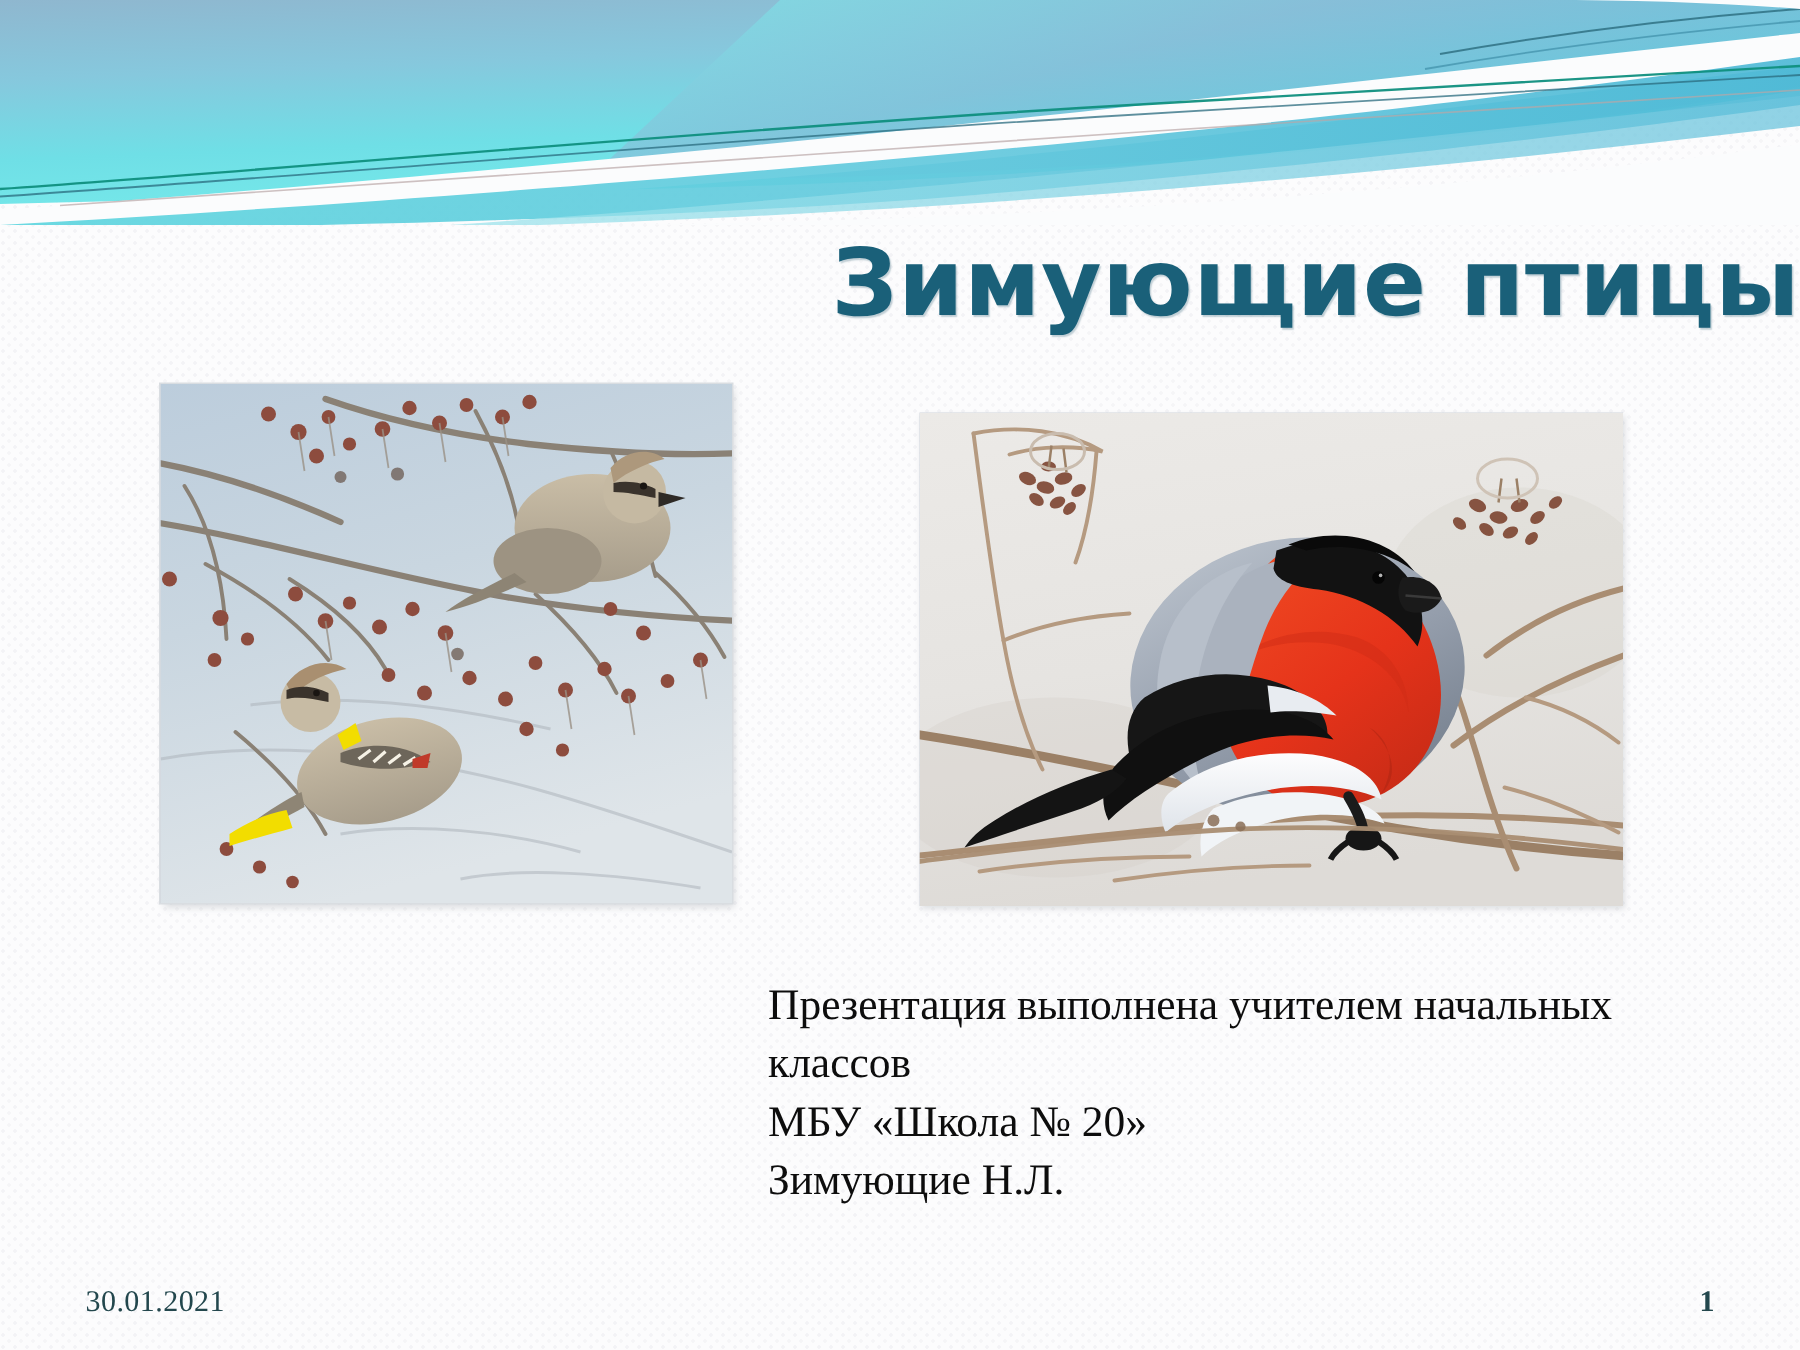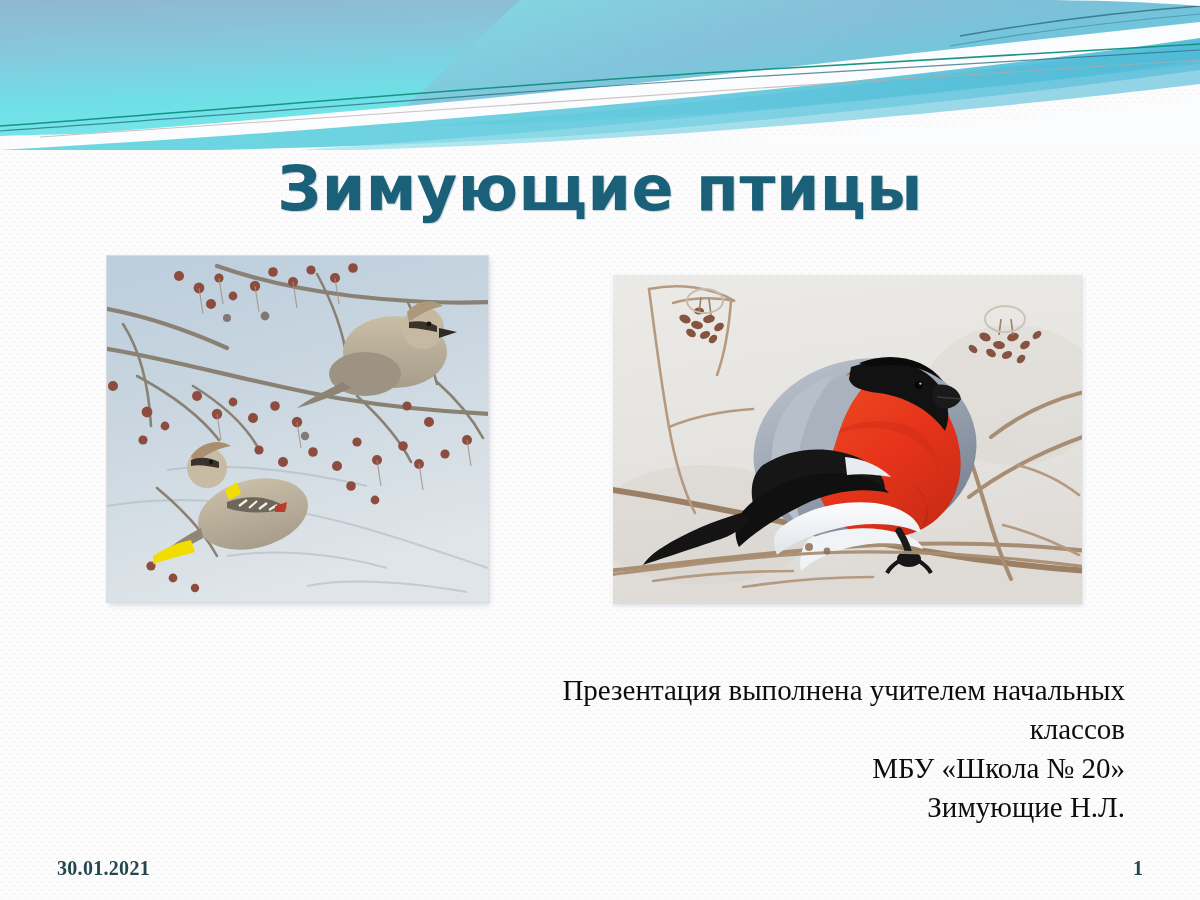--- a/index.html
+++ b/index.html
@@ -38,21 +38,21 @@
     height: 150px;
   }
   #header-band svg { display: block; }
 
   
   #slide-title {
     position: absolute;
     left: 0;
     top: 152px;
     width: 1200px;
-    text-align: center;
+    text-align: right;
     font-family: "DejaVu Sans", sans-serif;
     font-weight: bold;
     font-size: 62px;
     letter-spacing: 0.5px;
     color: #1a6079;
     text-shadow: 1px 1px 1px rgba(120,150,165,0.45);
     white-space: nowrap;
   }
 
   
@@ -73,40 +73,38 @@
     top: 275px;
     width: 469px;
     height: 329px;
     box-shadow: 1px 2px 4px rgba(90,100,110,0.18);
   }
   .photo-frame svg { display: block; width: 100%; height: 100%; }
 
   
   #author-block {
     position: absolute;
-    left: 489px;
+    left: 512px;
     top: 651px;
     width: 636px;
-    text-align: right;
     font-family: "Liberation Serif", serif;
     font-size: 29px;
     line-height: 39px;
     color: #0d0d0d;
-    margin-top: 20px;
   }
   #author-block .line { display: block; white-space: nowrap; }
 
   
   #footer-date {
     position: absolute;
     left: 57px;
     top: 857px;
     font-family: "Liberation Serif", serif;
     font-size: 20px;
-    font-weight: bold;
+    font-weight: normal;
     color: #23474d;
     letter-spacing: 0.3px;
   }
   #footer-page-number {
     position: absolute;
     right: 57px;
     top: 857px;
     font-family: "Liberation Serif", serif;
     font-size: 20px;
     font-weight: bold;

